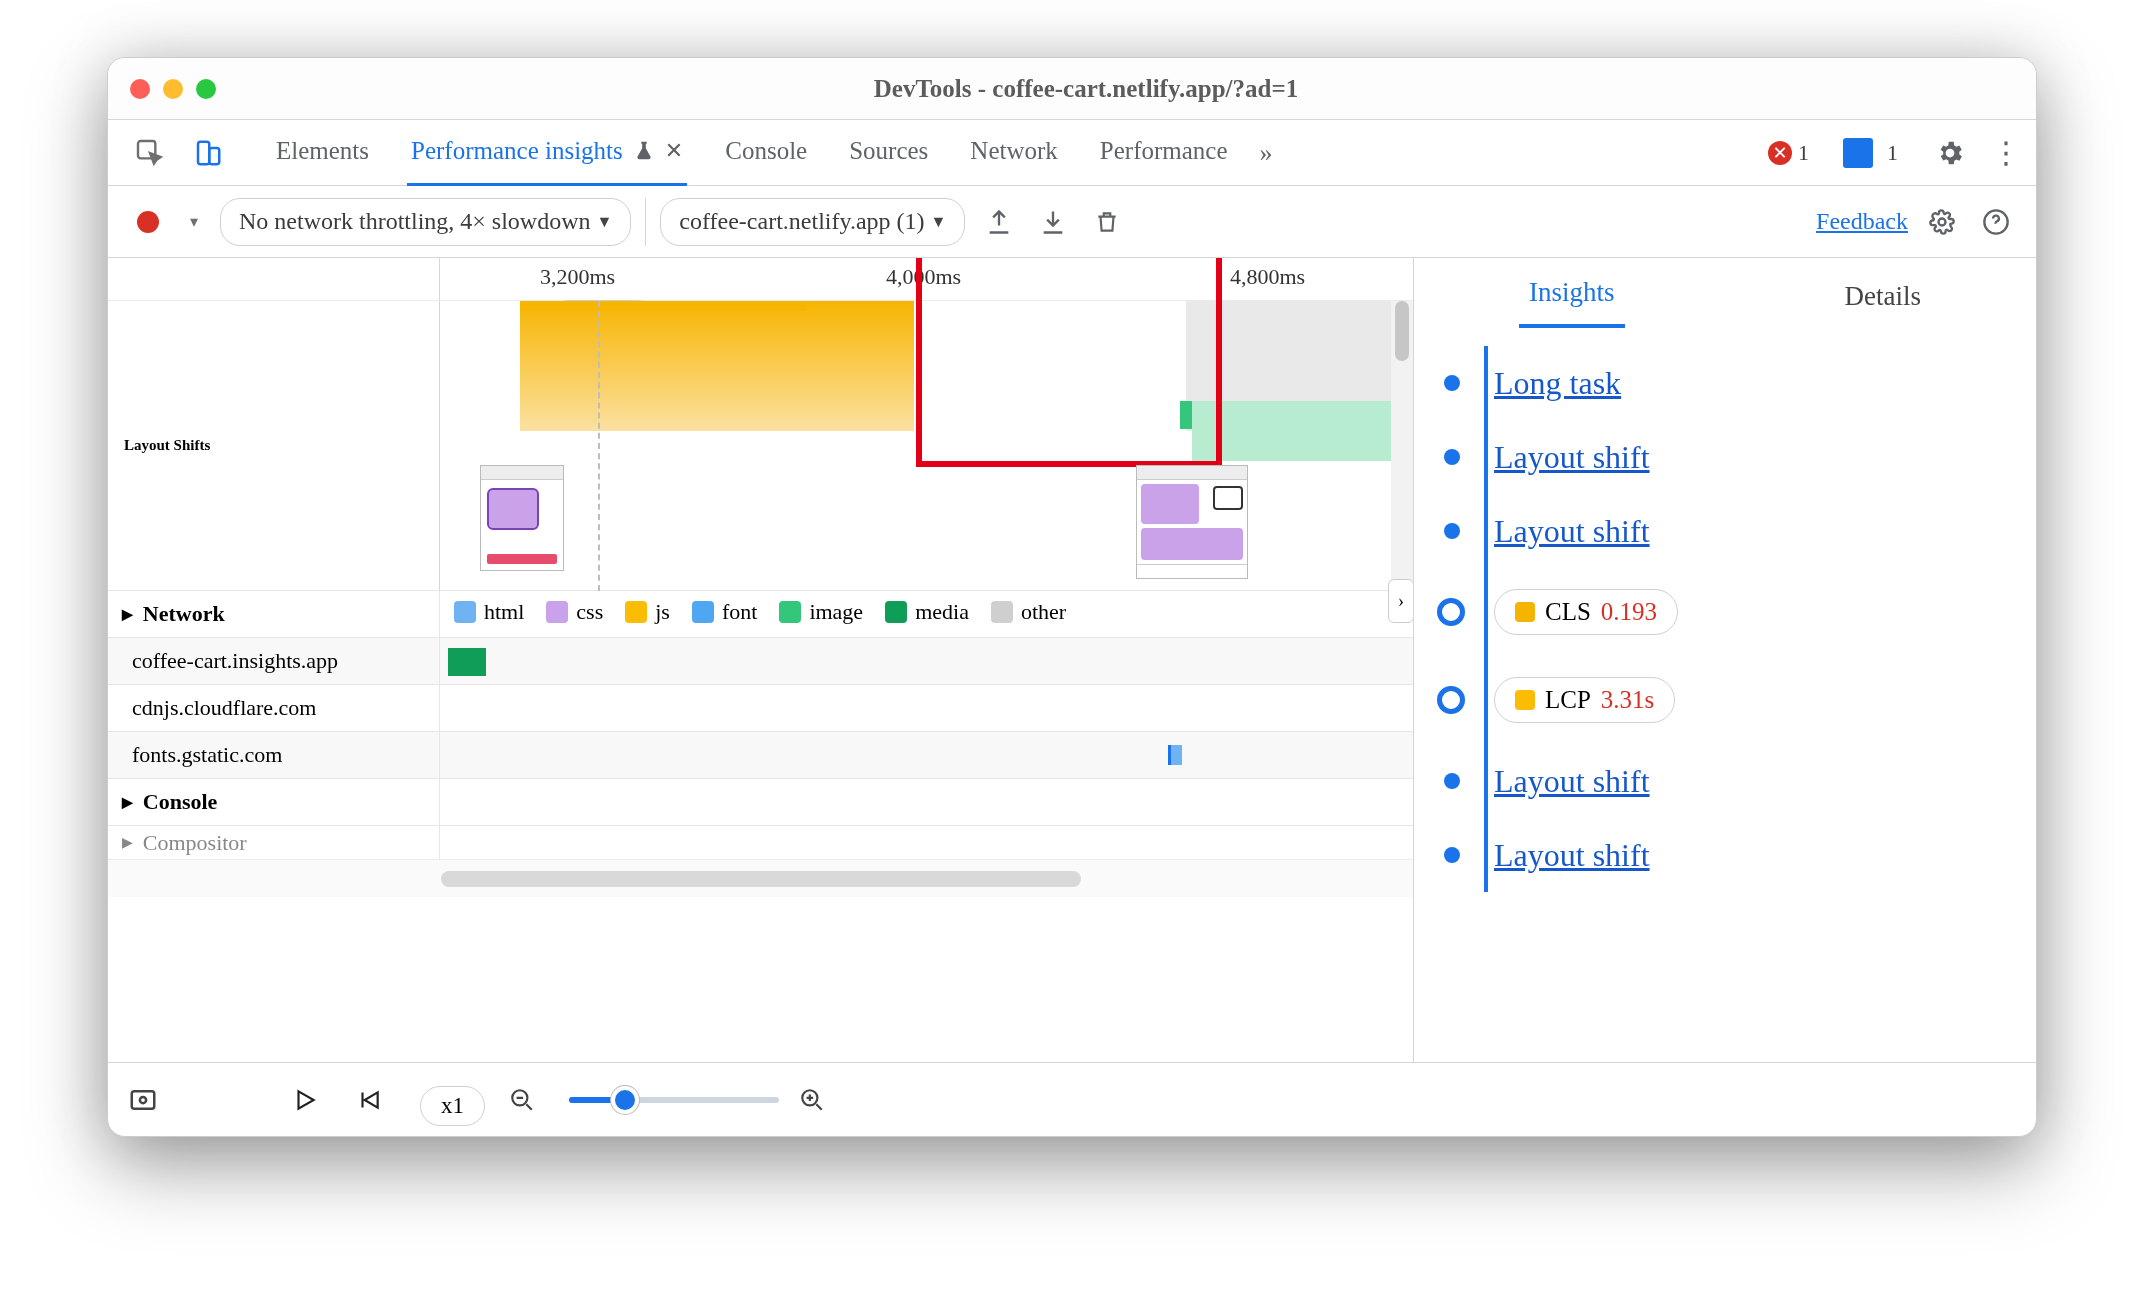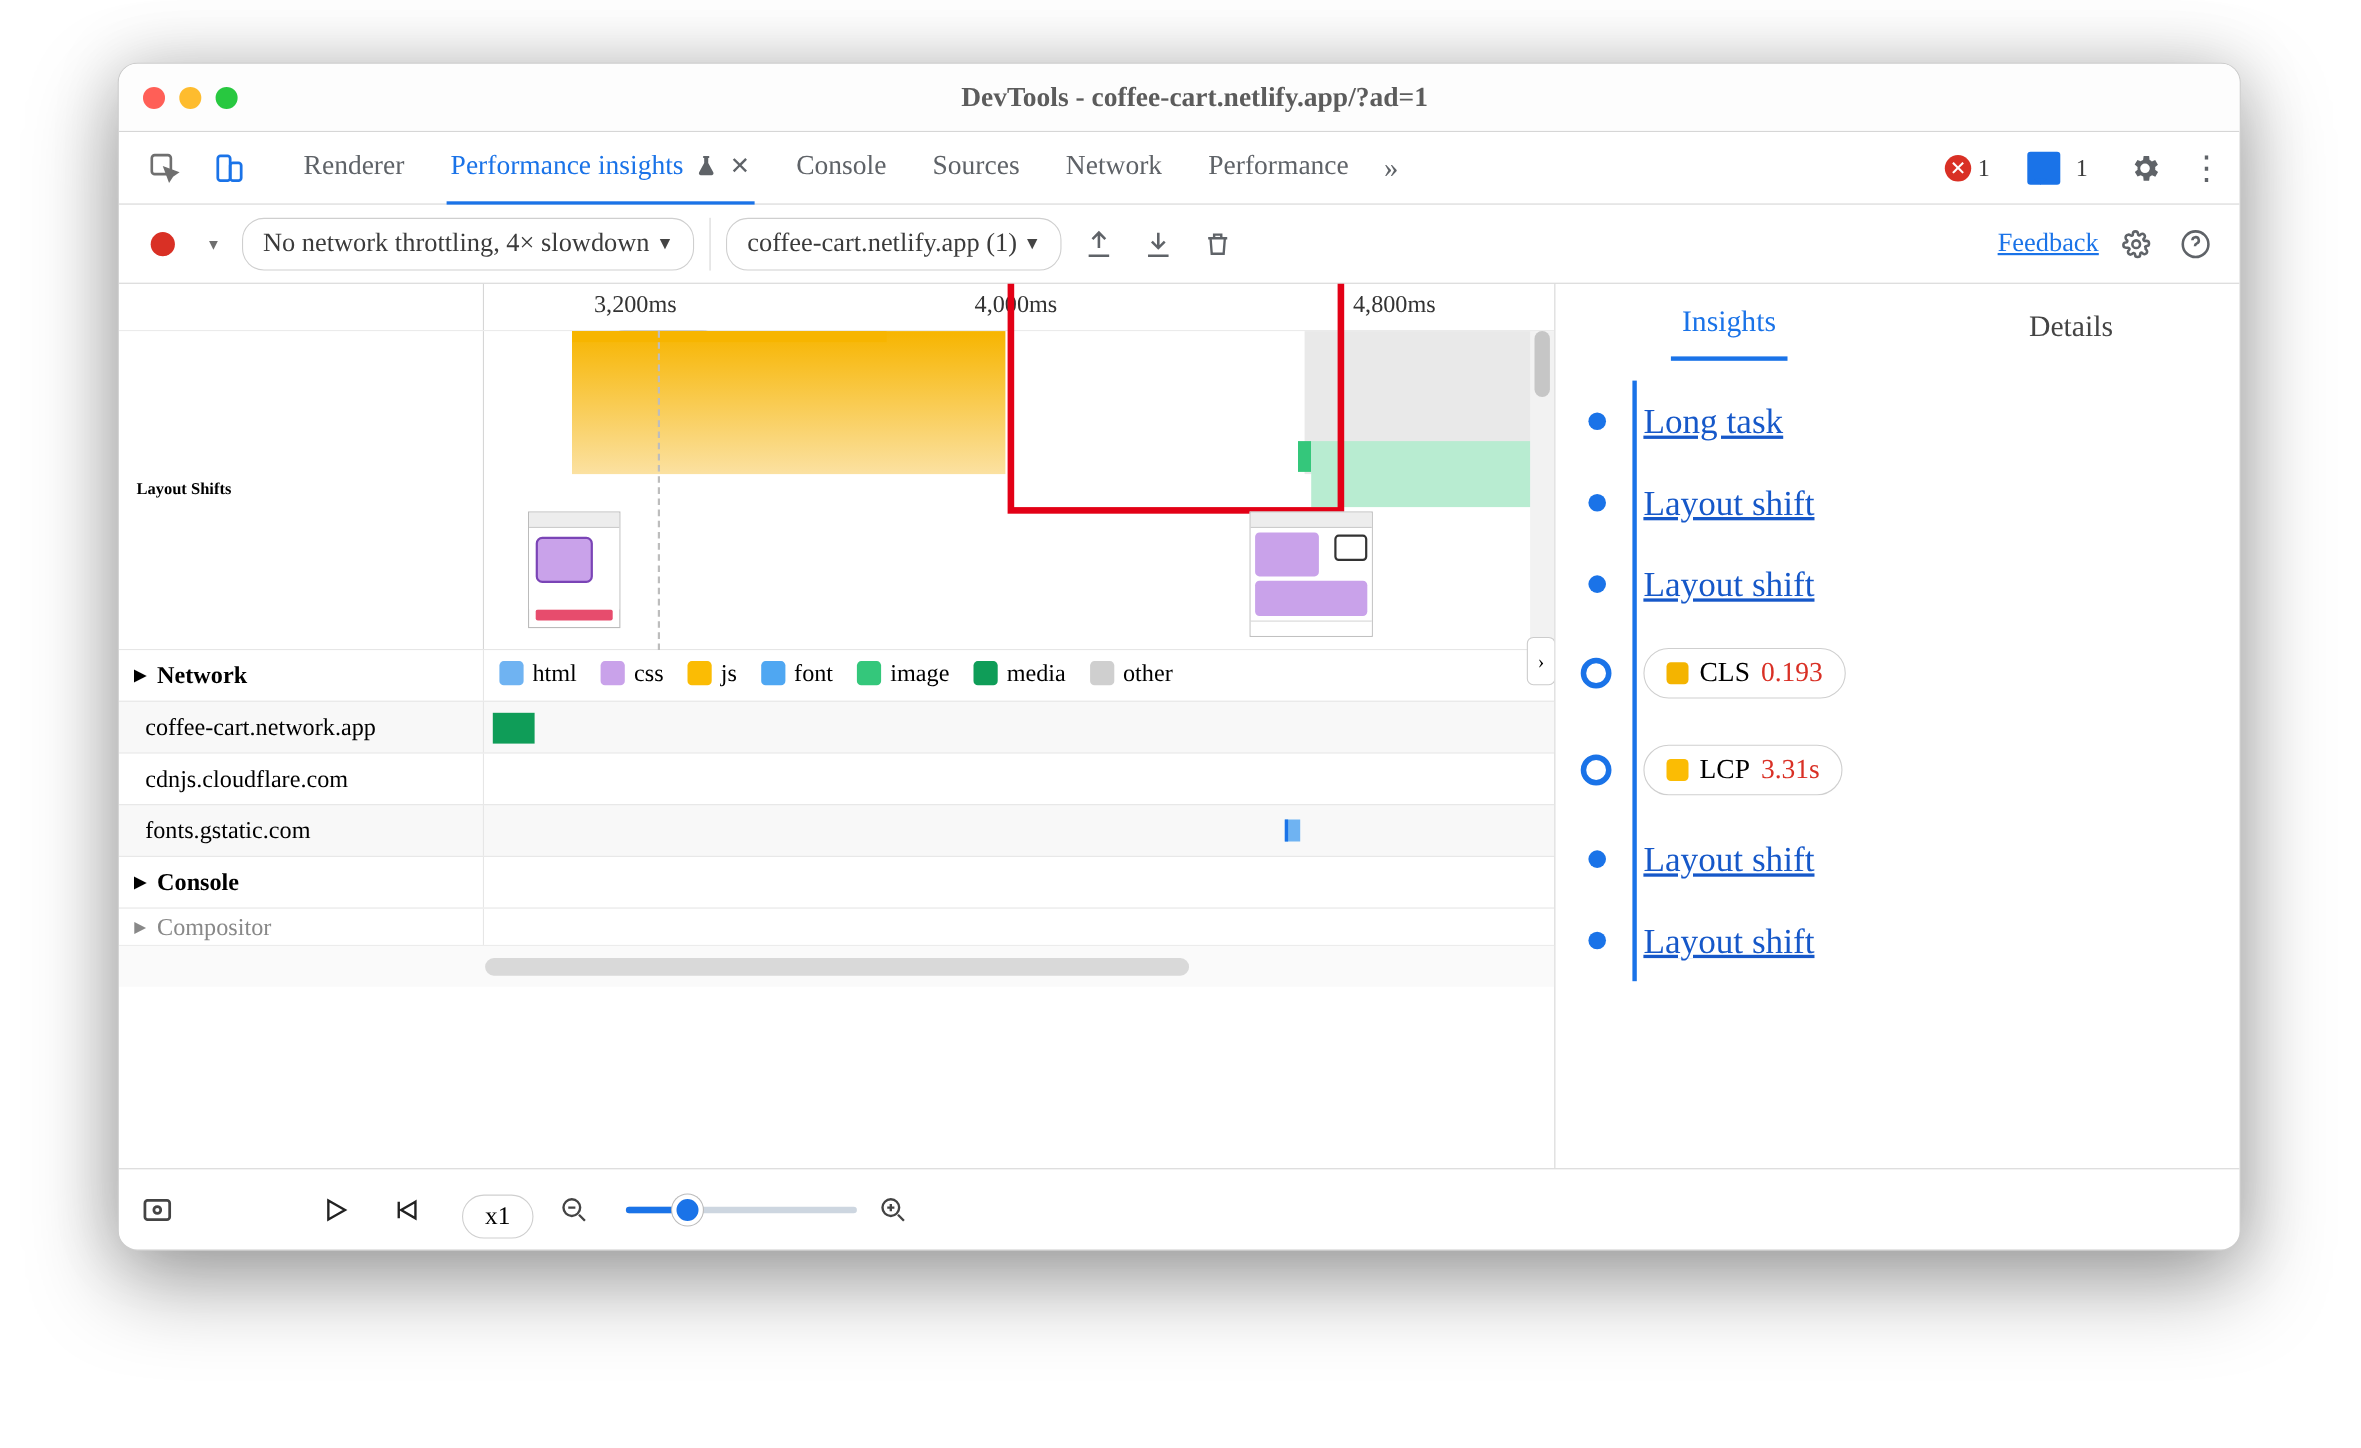--- a/index.html
+++ b/index.html
@@ -143,21 +143,21 @@
       </span>
       <span class="iconbtn">
         <svg width="30" height="30" viewBox="0 0 24 24" stroke="#1a73e8" fill="none" stroke-width="2">
             <rect x="4" y="3" width="9" height="18" rx="2"></rect>
             <rect x="13" y="8" width="8" height="13" rx="2"></rect>
           </svg>
       </span>
 
       <div class="tabs">
         <div class="tab">
-            <span>Renderer</span>
+            <span>Elements</span>
           </div>
         <div class="tab active">
           <span>Performance insights</span>
           <span class="pi-flask ic">
             <svg width="22" height="22" viewBox="0 0 24 24" fill="#5f6368">
                 <path d="M9 2h6v2h-1v5l5 9a2 2 0 0 1-1.8 3H6.8A2 2 0 0 1 5 18l5-9V4H9z"></path>
               </svg>
           </span>
           <span class="pi-x">✕</span>
         </div>
@@ -329,21 +329,21 @@
                   </div>
                 <div class="lg">
                     <span class="c" style="background:#cfcfcf"></span>
                     <span>other</span>
                   </div>
               </div>
             </div>
           </div>
           <div class="row" style="background:#f8f8f8;">
             <div class="lab sub">
-                <span>coffee-cart.network.app</span>
+                <span>coffee-cart.insights.app</span>
               </div>
             <div class="trk">
                 <div class="greenbar" style="left:8px;width:38px;"></div>
               </div>
           </div>
           <div class="row">
             <div class="lab sub">
                 <span>cdnjs.cloudflare.com</span>
               </div>
             <div class="trk"></div>

